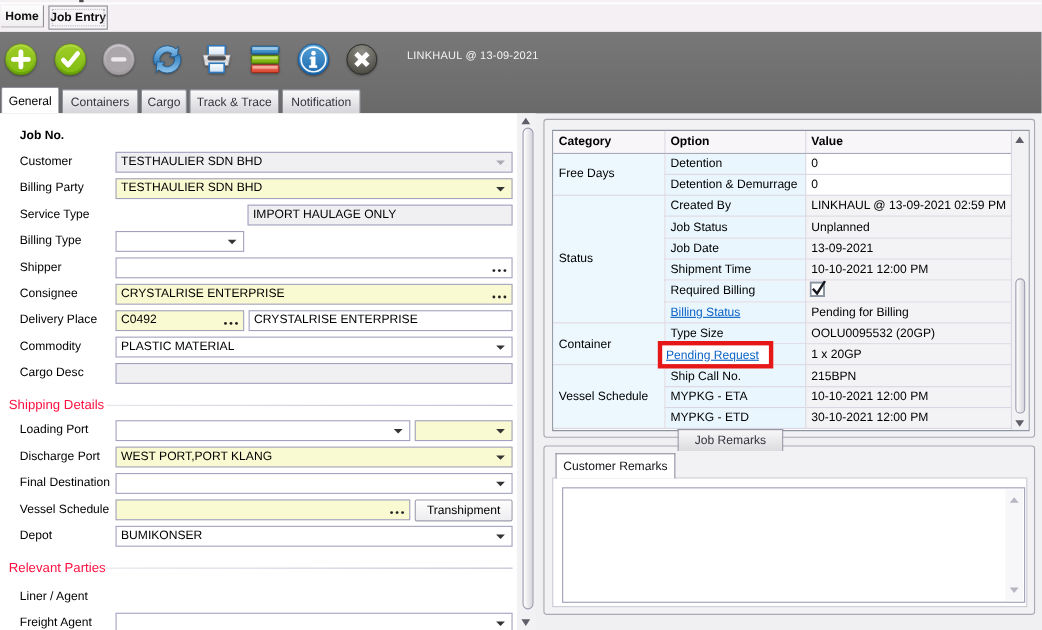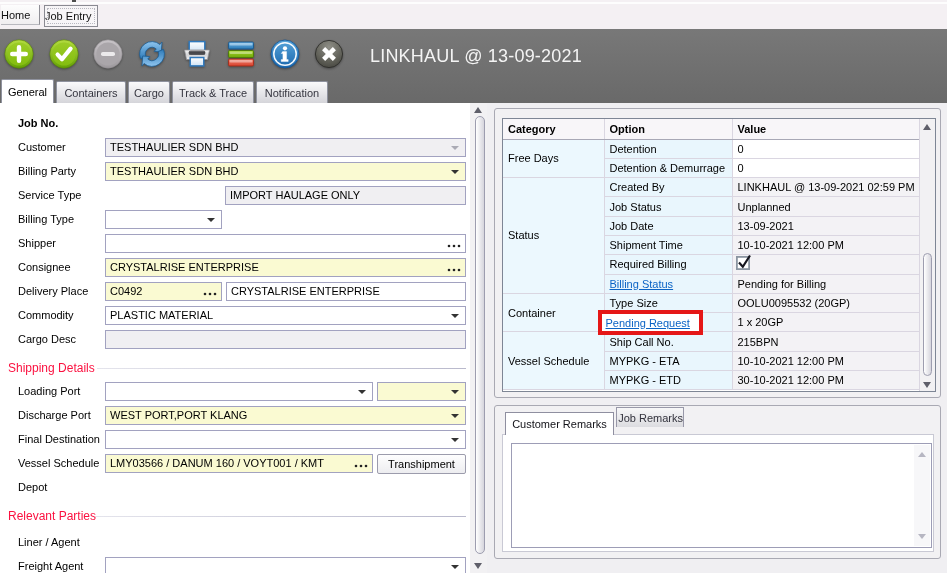--- a/index.html
+++ b/index.html
@@ -2,30 +2,30 @@
 <html><head>
 <meta charset="utf-8">
 <style>
   * { margin:0; padding:0; box-sizing:border-box; }
   html,body { width:947px; height:573px; overflow:hidden; }
   body { font-family:"Liberation Sans", sans-serif; font-size:11px; color:#000; background:#f0eff2; position:relative; }
 
   
   .win-strip { position:absolute; left:0; top:0; width:947px; height:29px; background:#f4f0f3; }
   .win-strip .topline { position:absolute; left:0; top:2px; width:100%; height:2px; background:#fdfdfd; }
-  .win-tab { position:absolute; top:5px; height:20px; display:flex; align-items:center; font-size:11px; color:#111; }
+  .win-tab { position:absolute; top:5px; height:20px; display:flex; align-items:center; justify-content:center; font-size:11px; color:#111;font-weight:bold; }
   .win-tab.home { left:1px; width:39px; background:linear-gradient(#fdfdfd,#f0eef0); border-right:1px solid #8f8f96; border-bottom:1px solid #b9b9bf; }
   .win-tab.jobentry { left:44px; width:54px; height:22px; background:#f7f5f7; border:1px solid #8a8a92; }
   .win-tab.jobentry .focusbox { position:absolute; left:2px; top:2px; right:2px; bottom:2px; border:1px dotted #b8b8c0; }
   .cursor-mark { position:absolute; left:72px; top:0; width:4px; height:2px; background:#4d4d4d; }
 
   
   .toolbar { position:absolute; left:0; top:29px; width:947px; height:74px; background:linear-gradient(#787878,#696969); }
   .tool-btn { position:absolute; top:10px; width:30px; height:30px; filter:drop-shadow(0 1px 1px rgba(0,0,0,0.35)); }
-  .toolbar-title { position:absolute; left:370px; top:17px; color:#f4f4f4; font-size:18px; letter-spacing:0.2px; }
+  .toolbar-title { position:absolute; left:370px; top:17px; color:#f4f4f4; font-size:10px; letter-spacing:0.2px; }
 
   
   .page-tab { position:absolute; display:flex; align-items:center; justify-content:center; font-size:11px; color:#35353f; border:1px solid #8f929e; border-bottom:none; background:linear-gradient(#fafafb,#d5d5da); top:52px; height:22px; border-radius:2px 2px 0 0; }
   .page-tab.active { top:50px; height:24px; background:#fff; color:#000; z-index:3; }
   .pt-general { left:1px; width:53px; }
   .pt-containers { left:56px; width:70px; }
   .pt-cargo { left:128px; width:42px; }
   .pt-track { left:172px; width:82px; }
   .pt-notification { left:256px; width:72px; }
 
@@ -66,21 +66,21 @@
   td.cat { background:#ecf8fe; vertical-align:middle; }
   td.opt { background:#e9f6fd; }
   td.val { background:#fff; }
   td.val.ro { background:#f3f2f5; }
   a.glink { color:#0b63c5; text-decoration:underline; }
   .hl-box { position:absolute; left:-7px; top:-3px; width:105px; height:25px; border:4px solid #e51717; background:#fff; z-index:2; display:flex; align-items:center; padding-left:4px; }
   .cbx { position:absolute; left:3px; top:-1px; width:16px; height:16px; }
 
   .rem-tab { position:absolute; font-size:11px; display:flex; align-items:center; justify-content:center; }
   .rem-tab.active { left:505px; top:412px; width:109px; height:23px; background:#fff; border:1px solid #8f8fa0; border-bottom:none; z-index:2; color:#121218; }
-  .rem-tab.idle { left:616px; top:407px; width:68px; height:20px; background:linear-gradient(#f7f7f8,#dcdce0); border:1px solid #9898a8; border-bottom:none; color:#33333d;justify-content:flex-end; }
+  .rem-tab.idle { left:616px; top:390px; width:96px; height:20px; background:linear-gradient(#f7f7f8,#dcdce0); border:1px solid #9898a8; border-bottom:none; color:#33333d; }
   .rem-pane { position:absolute; left:502px; top:434px; width:432px; height:118px; background:#fff; border:1px solid #c9c9d4; }
   .rem-text { position:absolute; left:511px; top:443px; width:421px; height:105px; background:#fff; border:1px solid #9d9db6; }
   .rem-sb { position:absolute; right:1px; top:1px; width:16px; height:101px; background:#f7f7f9; }
   .rem-sb .a-up { position:absolute; left:4px; top:7px; width:0; height:0; border-left:4px solid transparent; border-right:4px solid transparent; border-bottom:5px solid #b6b6c2; }
   .rem-sb .a-dn { position:absolute; left:4px; bottom:7px; width:0; height:0; border-left:4px solid transparent; border-right:4px solid transparent; border-top:5px solid #b6b6c2; }
 </style>
 </head>
 <body>
 
 <div class="win-strip">
@@ -353,34 +353,37 @@
   <div class="lbl">Final Destination</div>
   <div class="fld" style="left:105px; width:361px;">
     <span></span>
     <span class="arrow"></span>
   </div>
 </div>
 
 <div class="form-row" style="top:454px">
   <div class="lbl">Vessel Schedule</div>
   <div class="fld yellow" style="left:105px; width:268px;">
-    <span>LMY03566 / DANUM 160 / VOYT001 / KMT</span>
     <svg class="dots" width="14" height="12" viewBox="0 0 14 12">
         <circle cx="2" cy="8" r="1.3" fill="#222"></circle>
         <circle cx="7" cy="8" r="1.3" fill="#222"></circle>
         <circle cx="12" cy="8" r="1.3" fill="#222"></circle>
       </svg>
   </div>
   <div class="btn-tranship" style="left:377px; width:89px;">
     <span>Transhipment</span>
   </div>
 </div>
 
 <div class="form-row" style="top:478px">
   <div class="lbl">Depot</div>
+  <div class="fld" style="left:105px; width:361px;">
+    <span>BUMIKONSER</span>
+    <span class="arrow"></span>
+  </div>
 </div>
 
 <div class="sec-head" style="top:509px">Relevant Parties</div>
 <div class="sec-line" style="left:95px; top:516px; width:371px;"></div>
 
 <div class="form-row" style="top:533px">
   <div class="lbl">Liner / Agent</div>
 </div>
 
 <div class="form-row" style="top:557px">

